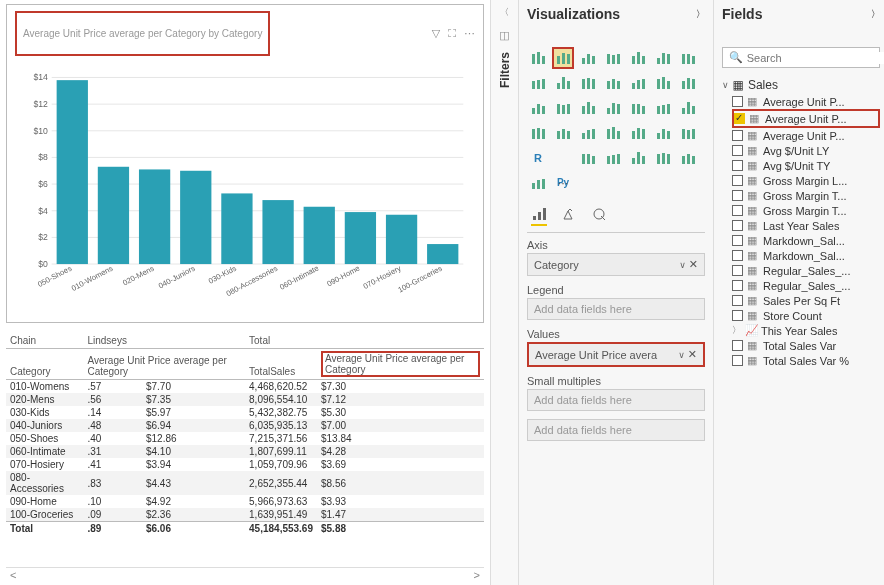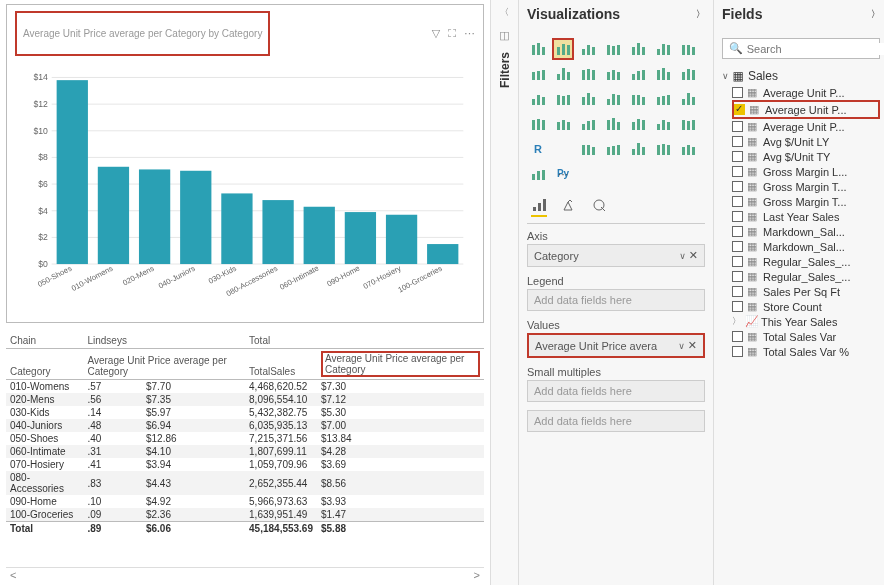--- a/index.html
+++ b/index.html
@@ -24,21 +24,21 @@
   .hdr-group { color:#444; }
   .row-alt { background: #f3f3f3; }
   .total-row td { border-top: 1px solid #bbb; font-weight: bold; }
   .red-box { border: 2px solid #c0392b; padding: 0 2px; display: inline-block; }
   .scrollbar-x { height: 14px; border-top: 1px solid #ddd; display:flex; align-items:center; color:#888; padding: 0 4px; margin-top:auto;}
 
   .divider-panel { flex: 0 0 28px; background: #f8f8f8; border-left: 1px solid #ddd; display:flex; flex-direction:column; align-items:center; padding-top:6px; gap:10px; }
   .vert-label { writing-mode: vertical-rl; text-orientation: mixed; font-size: 12px; font-weight:600; color:#333; transform: rotate(180deg); }
 
   .viz-panel { flex: 0 0 195px; background: #f7f7f7; border-left: 1px solid #ddd; padding: 6px 8px; overflow:hidden;}
-  .panel-title { font-size: 14px; font-weight:600; margin-bottom:16px; display:flex; align-items:center; justify-content:space-between;}
+  .panel-title { font-size: 14px; font-weight:600; margin-bottom:25px; display:flex; align-items:center; justify-content:space-between;}
   .viz-icons { display:grid; grid-template-columns: repeat(7, 22px); gap:3px; margin-bottom:8px;}
   .viz-icon { width:22px; height:22px; border:1px solid transparent; display:flex; align-items:center; justify-content:center; cursor:pointer; color:#555;}
   .viz-icon.selected { background:#f0e0a0; border:2px solid #c0392b; }
   .viz-icon svg { width:16px; height:16px; }
   .format-tabs { display:flex; gap:14px; border-bottom:1px solid #ccc; padding: 4px 4px 6px 4px; margin-bottom:6px;}
   .format-tab { cursor:pointer; color:#666; }
   .format-tab.active { border-bottom:2px solid #edc300; }
   .field-well { margin-bottom: 8px; }
   .well-label { font-size: 11px; color:#555; margin-bottom:2px; }
   .well-box { background:#ededed; border:1px solid #ccc; padding: 4px 6px; font-size:11px; color:#555; display:flex; align-items:center; justify-content:space-between; cursor:pointer;}

